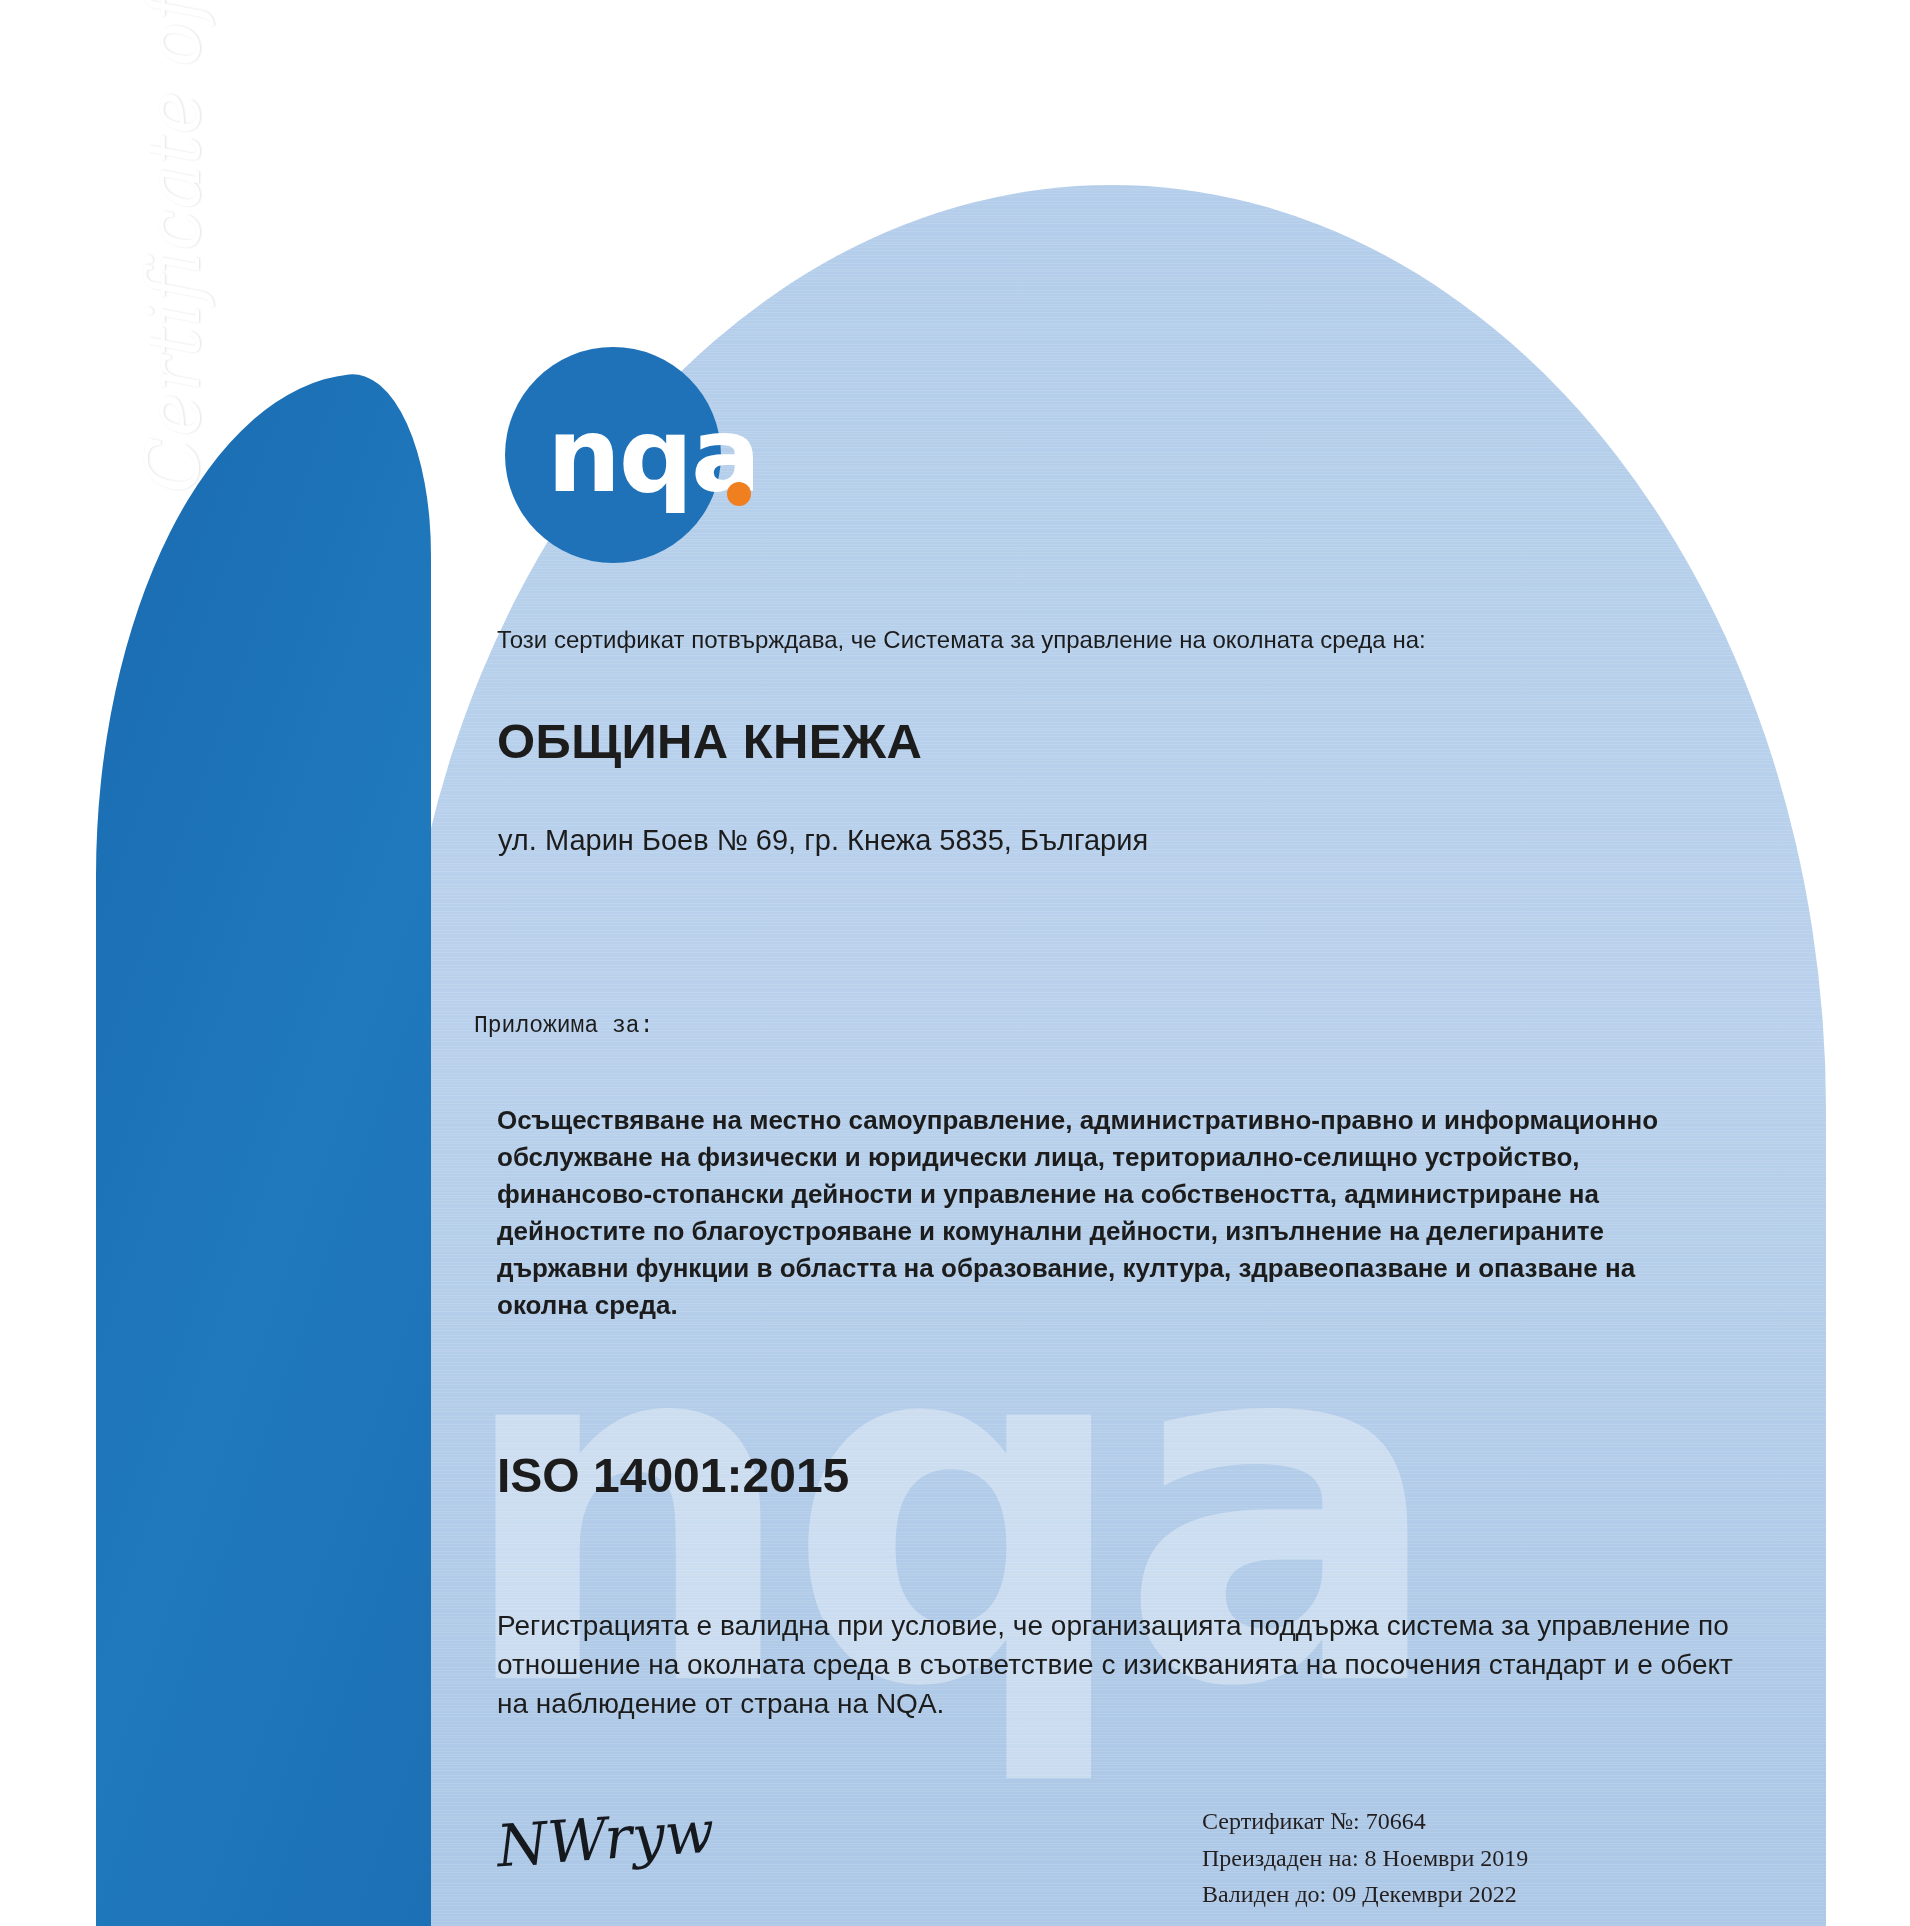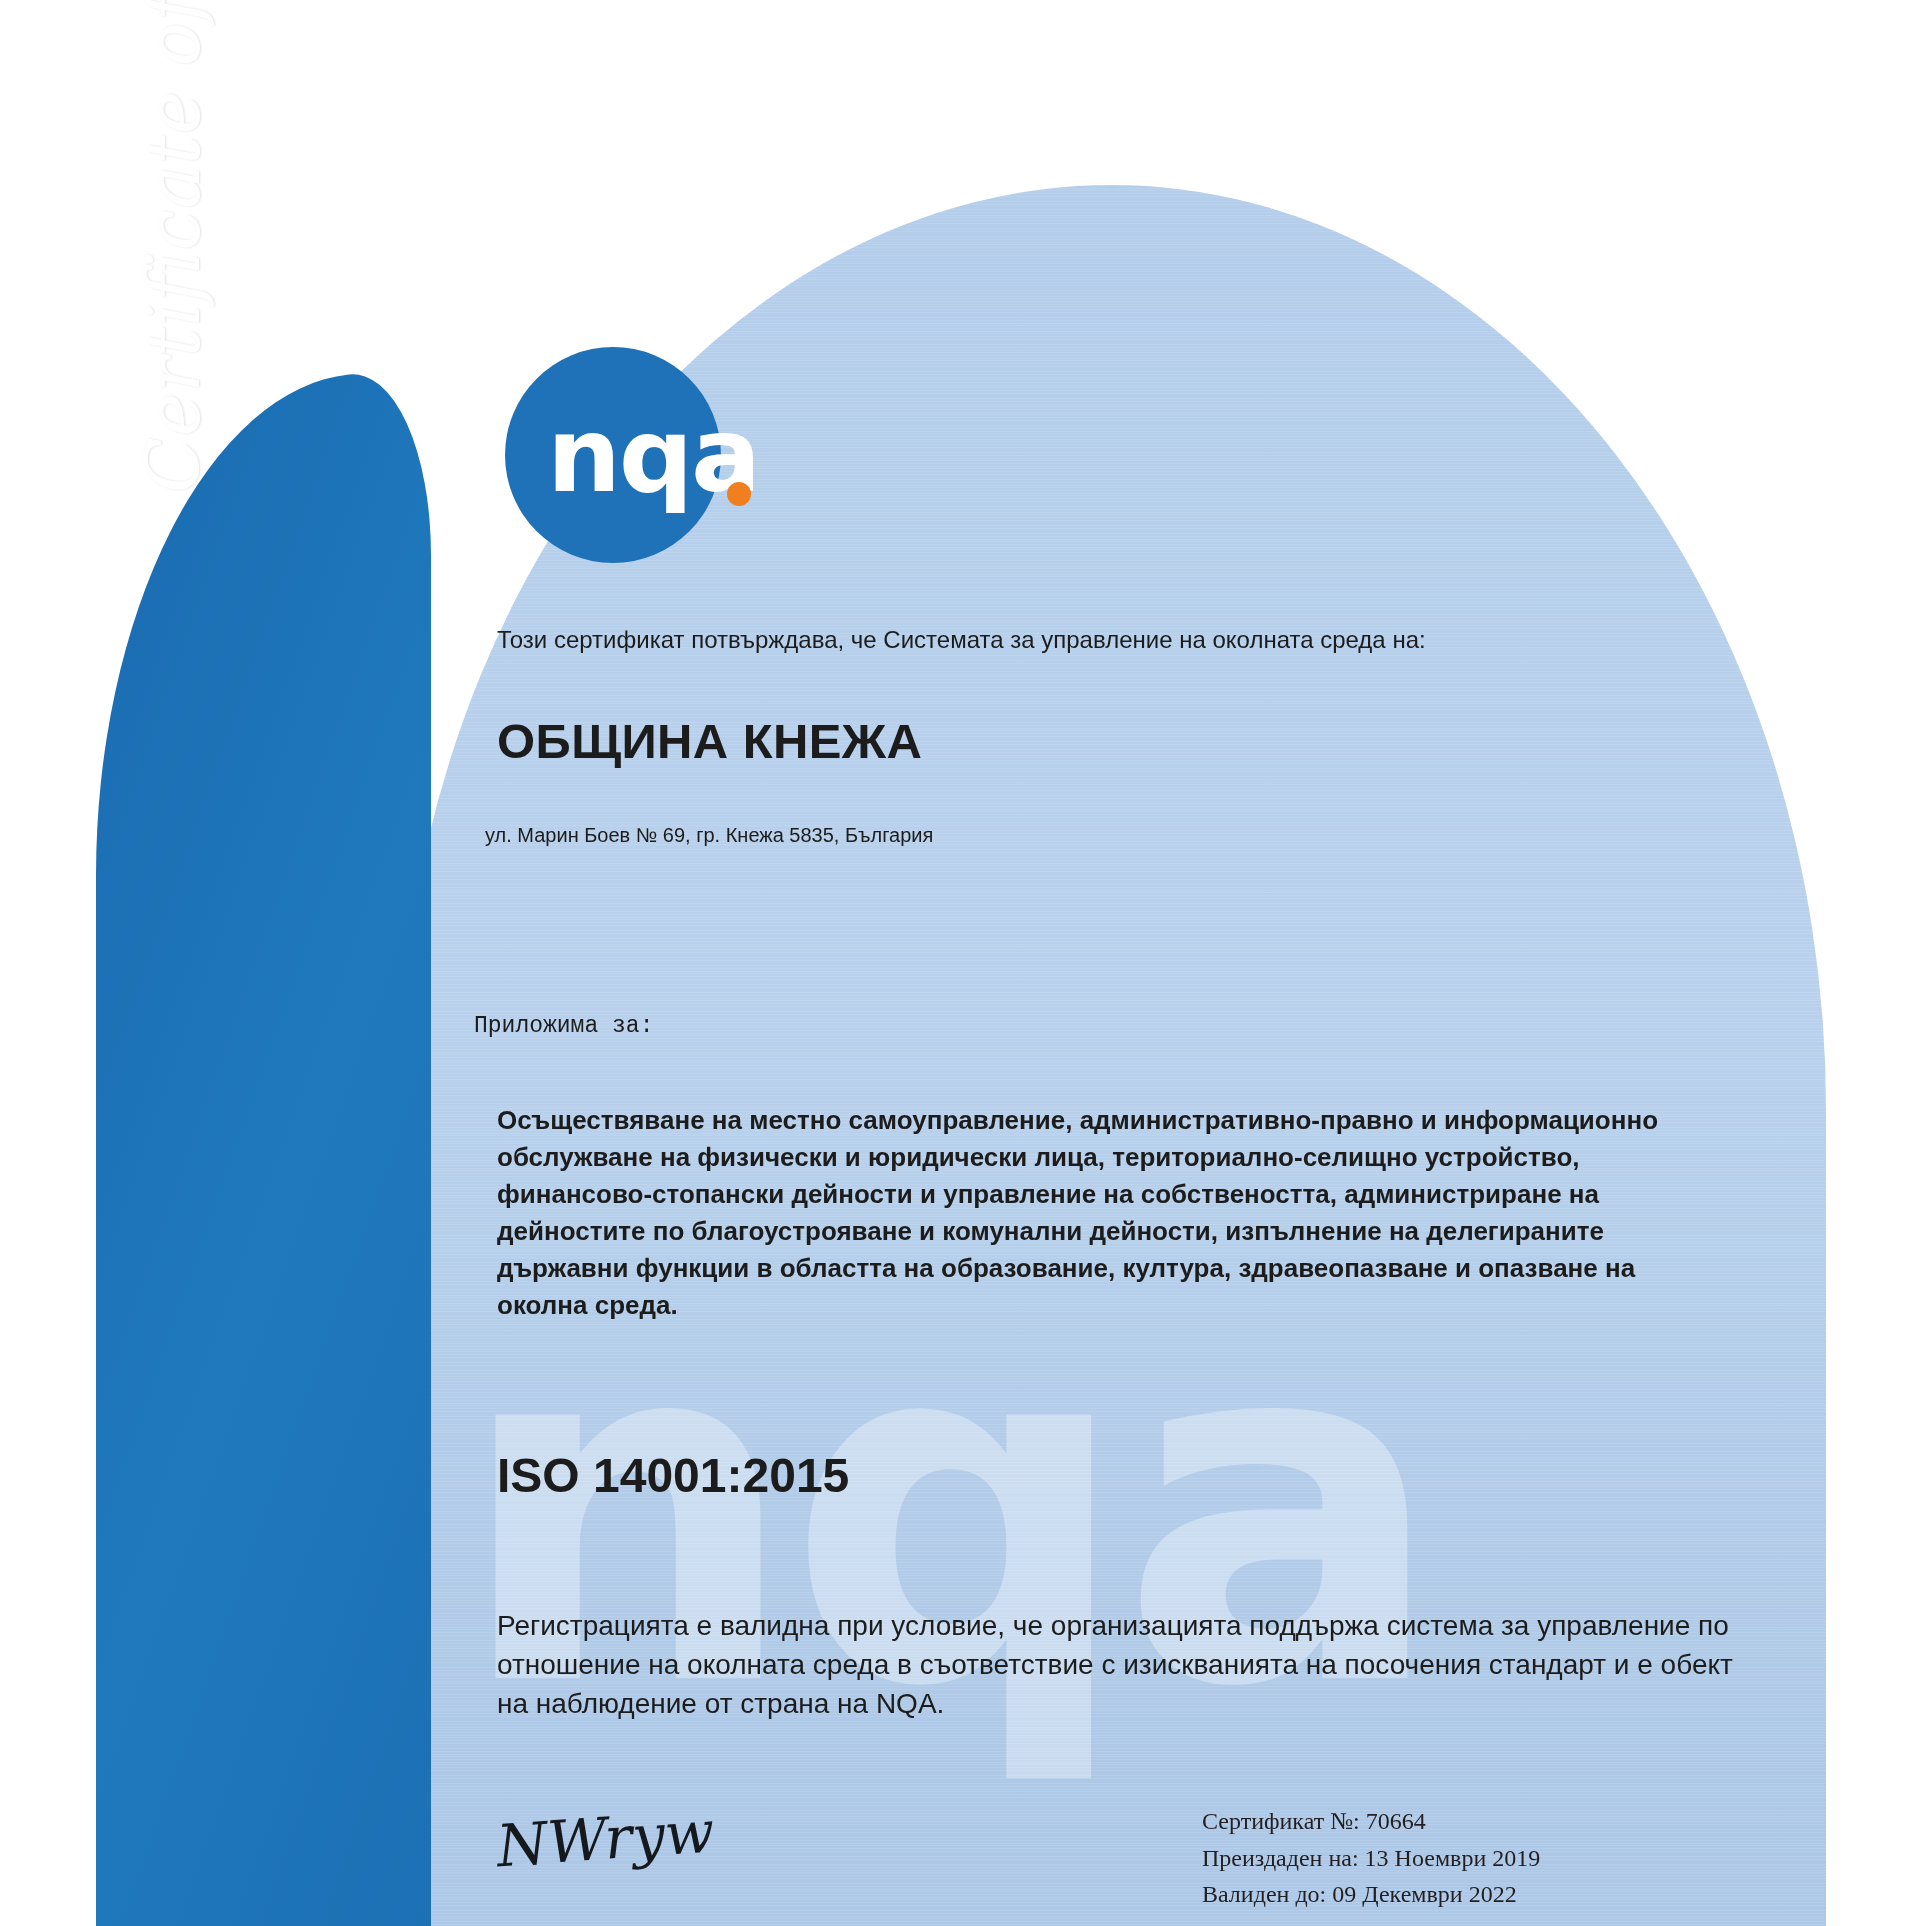--- a/index.html
+++ b/index.html
@@ -147,24 +147,24 @@
   }
   .org-name {
     left: 497px;
     top: 713px;
     width: 1213px;
     font-size: 49px;
     font-weight: 700;
     letter-spacing: 0.4px;
   }
   .org-address {
-    left: 485px;
+    left: 498px;
     top: 824px;
     width: 1213px;
-    font-size: 20px;
+    font-size: 29px;
   }
   .scope-label {
     left: 474px;
     top: 1013px;
     width: 1213px;
     font-size: 23px;
     font-family: Liberation Mono, monospace;
   }
   .scope-body {
     left: 497px;
@@ -253,19 +253,19 @@
 
 
   <div class="txt standard">ISO 14001:2015</div>
 
   <div class="txt validity">Регистрацията е валидна при условие, че организацията поддържа система за управление по отношение на околната среда в съответствие с изискванията на посочения стандарт и е обект на наблюдение от страна на NQA.</div>
 
   <div class="signature">NWryw</div>
 
   <div class="meta">
     <div>Сертификат №: 70664</div>
-    <div>Преиздаден на: 13 Ноември 2019</div>
+    <div>Преиздаден на: 8 Ноември 2019</div>
     <div>Валиден до: 09 Декември 2022</div>
 
   </div>
 
 </div>
 
 
 </body></html>

